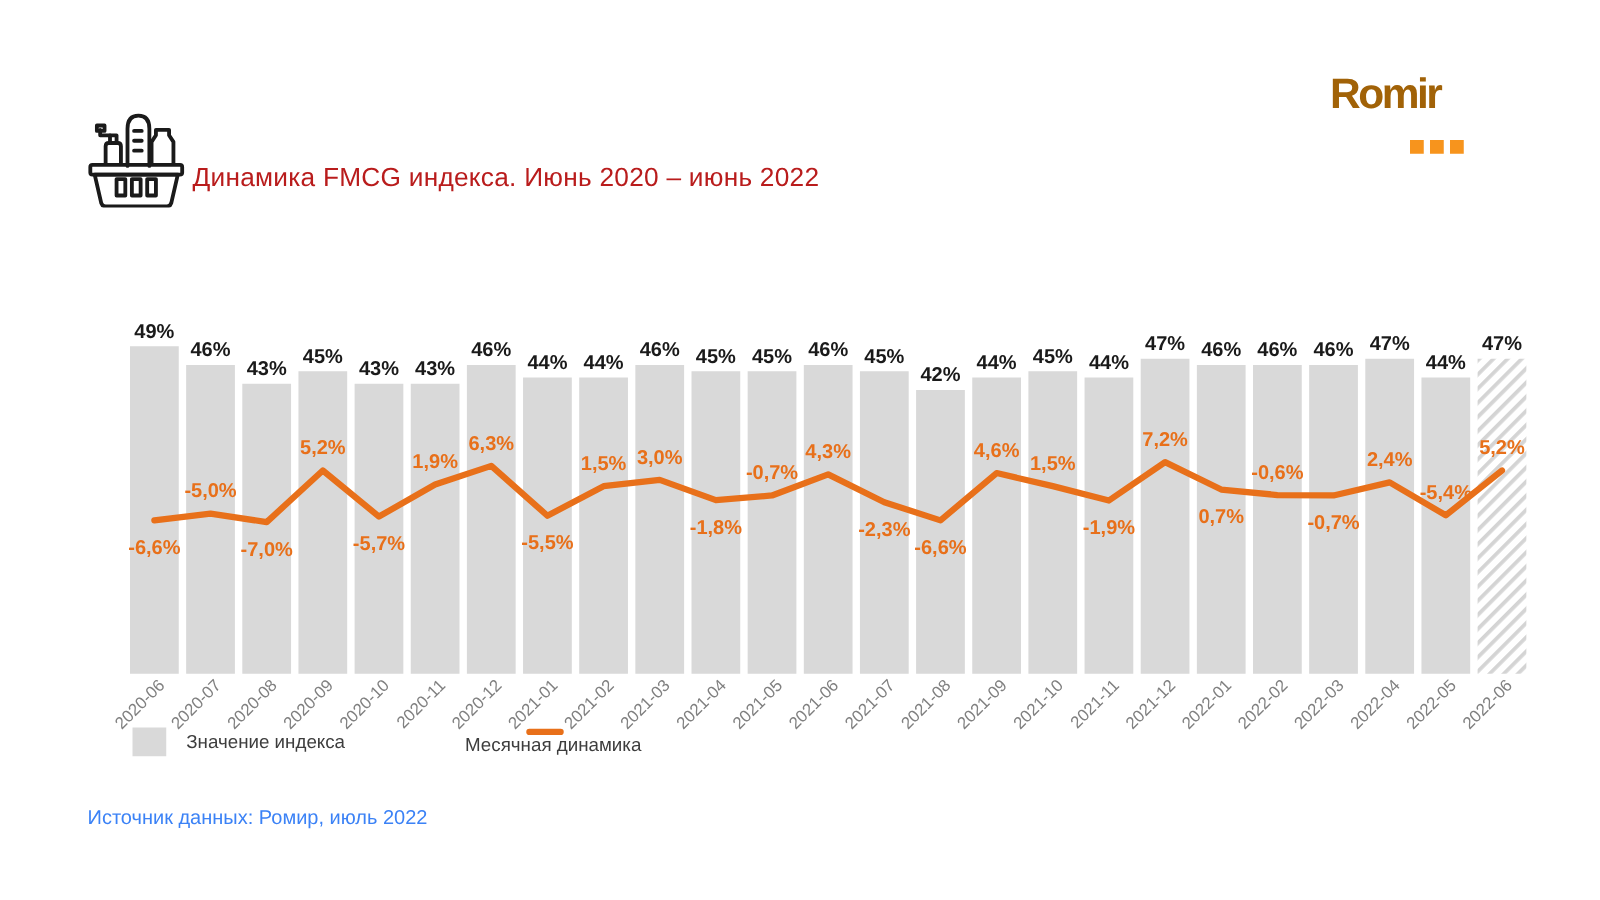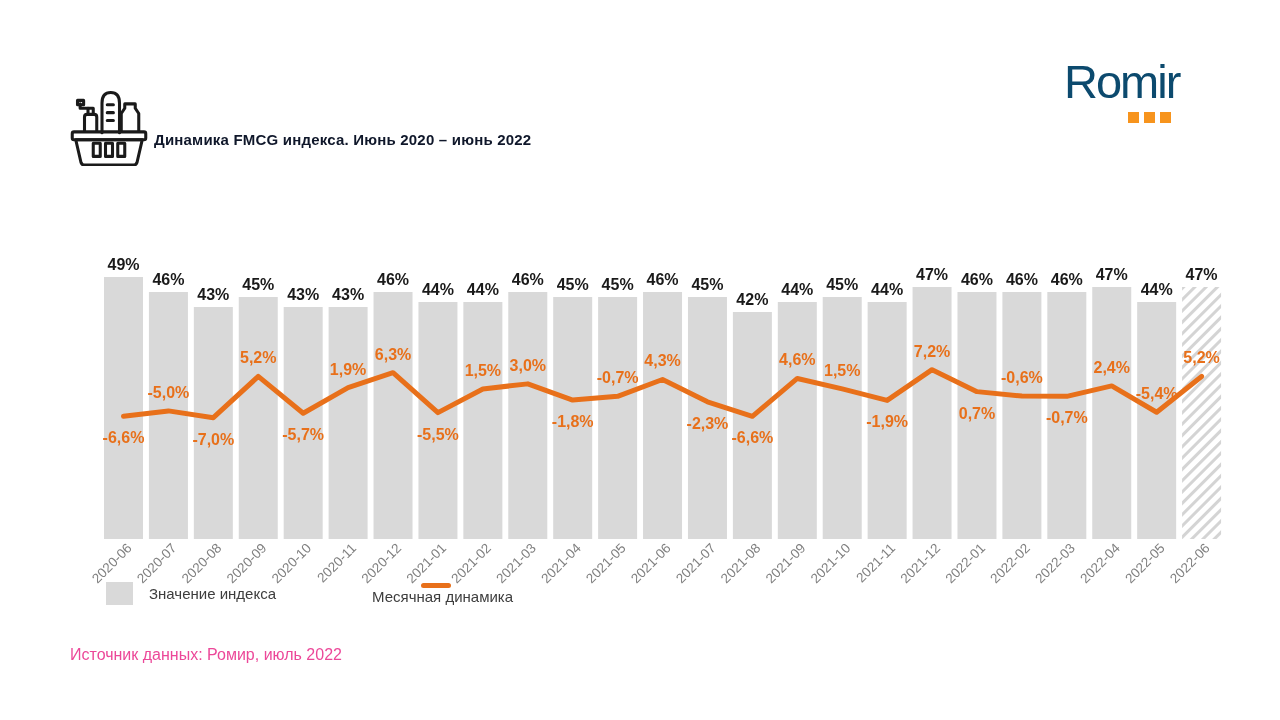--- a/index.html
+++ b/index.html
@@ -3,33 +3,33 @@
 <meta charset="utf-8">
 <style>
   html,body{margin:0;padding:0;background:#fff;}
   .slide{
     position:relative;width:1280px;height:720px;background:#ffffff;overflow:hidden;
     font-family:"Liberation Sans", sans-serif;
   }
   .basket-icon{position:absolute;left:64px;top:82px;width:90px;height:84px;}
   .page-title{
     position:absolute;left:154px;top:131px;width:760px;
-    font-size:15px;font-weight:bold;color:#0f172a;letter-spacing:0.2px;
+    font-size:21px;font-weight:normal;color:#b91c1c;letter-spacing:0.2px;
   }
   .logo{position:absolute;left:1064px;top:58px;width:160px;}
-  .logo-text{font-size:47px;font-weight:normal;color:#0c4a6e;letter-spacing:-2px;line-height:1;}
+  .logo-text{font-size:34px;font-weight:bold;color:#a16207;letter-spacing:-2px;line-height:1;}
   .logo-dots{position:absolute;left:64px;top:54px;display:flex;gap:5px;}
   .logo-dot{width:11px;height:11px;}
   .chart-wrap{position:absolute;left:80px;top:225px;width:1160px;height:350px;margin-top:32px;}
   .legend{position:absolute;left:70px;top:582px;display:flex;align-items:center;font-size:15px;color:#3d3d3d;}
   .legend-swatch-bar{width:27px;height:23px;margin-right:16px;}
   .legend-swatch-line{width:30px;height:5px;border-radius:3px;margin-right:14px;}
   .legend-item{display:flex;align-items:center;padding-left:36px;}
   .legend-item + .legend-item{margin-left:60px;flex-direction:column;}
-  .source-note{position:absolute;left:70px;top:646px;font-size:16px;color:#ec4899;}
+  .source-note{position:absolute;left:70px;top:646px;font-size:16px;color:#3b82f6;}
   text{font-family:"Liberation Sans", sans-serif;}
 </style>
 </head>
 <body>
 
 <div class="slide">
 
   <svg class="basket-icon" viewBox="0 0 100 96" fill="none" stroke="#1a1a1a" stroke-width="3.5" stroke-linecap="round" stroke-linejoin="round">
 
     <path d="M22 56 V40 q0 -3 3 -3 h8 q3 0 3 3 v16"></path>

